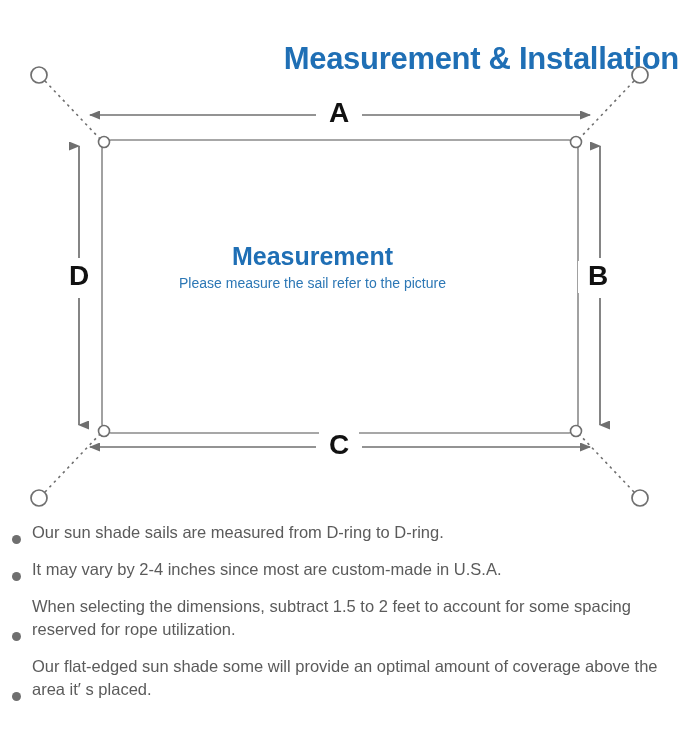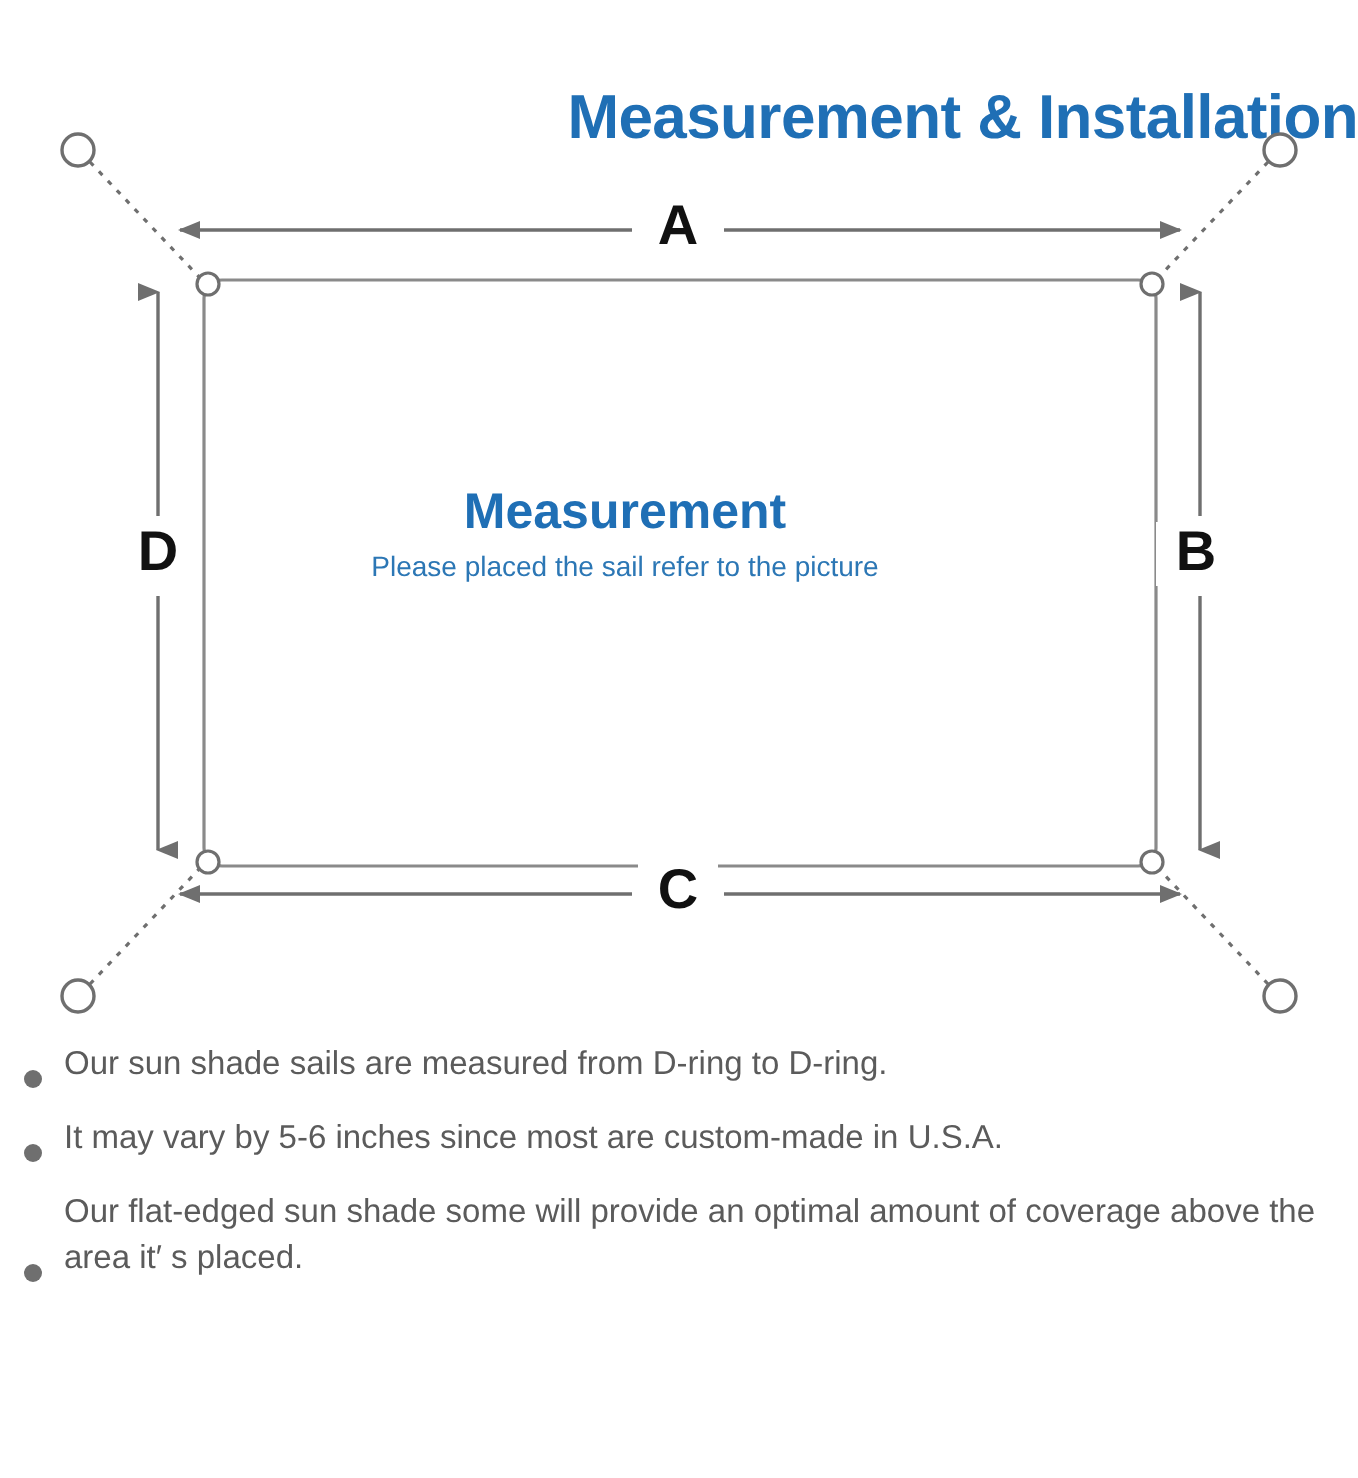--- a/index.html
+++ b/index.html
@@ -147,37 +147,41 @@
       <g fill="#ffffff" stroke="#6F6F6F" stroke-width="1.7">
         <circle cx="39" cy="27" r="8"></circle>
         <circle cx="640" cy="27" r="8"></circle>
         <circle cx="39" cy="450" r="8"></circle>
         <circle cx="640" cy="450" r="8"></circle>
       </g>
     </svg>
 
     <div class="center-label">
       <div class="center-title">Measurement</div>
-      <div class="center-sub">Please placed the sail refer to the picture</div>
+      <div class="center-sub">Please measure the sail refer to the picture</div>
     </div>
 
     <div class="dim dim-a">A</div>
     <div class="dim dim-b">B</div>
     <div class="dim dim-c">C</div>
     <div class="dim dim-d">D</div>
   </div>
 
   <div class="notes">
     <div class="note">
       <span class="note-bullet"></span>
       <span class="note-text">Our sun shade sails are measured from D-ring to D-ring.</span>
     </div>
     <div class="note">
       <span class="note-bullet"></span>
-      <span class="note-text">It may vary by 5-6 inches since most are custom-made in U.S.A.</span>
+      <span class="note-text">It may vary by 2-4 inches since most are custom-made in U.S.A.</span>
+    </div>
+    <div class="note">
+      <span class="note-bullet"></span>
+      <span class="note-text">When selecting the dimensions, subtract 1.5 to 2 feet to account for some spacing reserved for rope utilization.</span>
     </div>
     <div class="note">
       <span class="note-bullet"></span>
       <span class="note-text">Our flat-edged sun shade some will provide an optimal amount of coverage above the area it′ s placed.</span>
     </div>
   </div>
 
 </div>
 
 </body></html>

